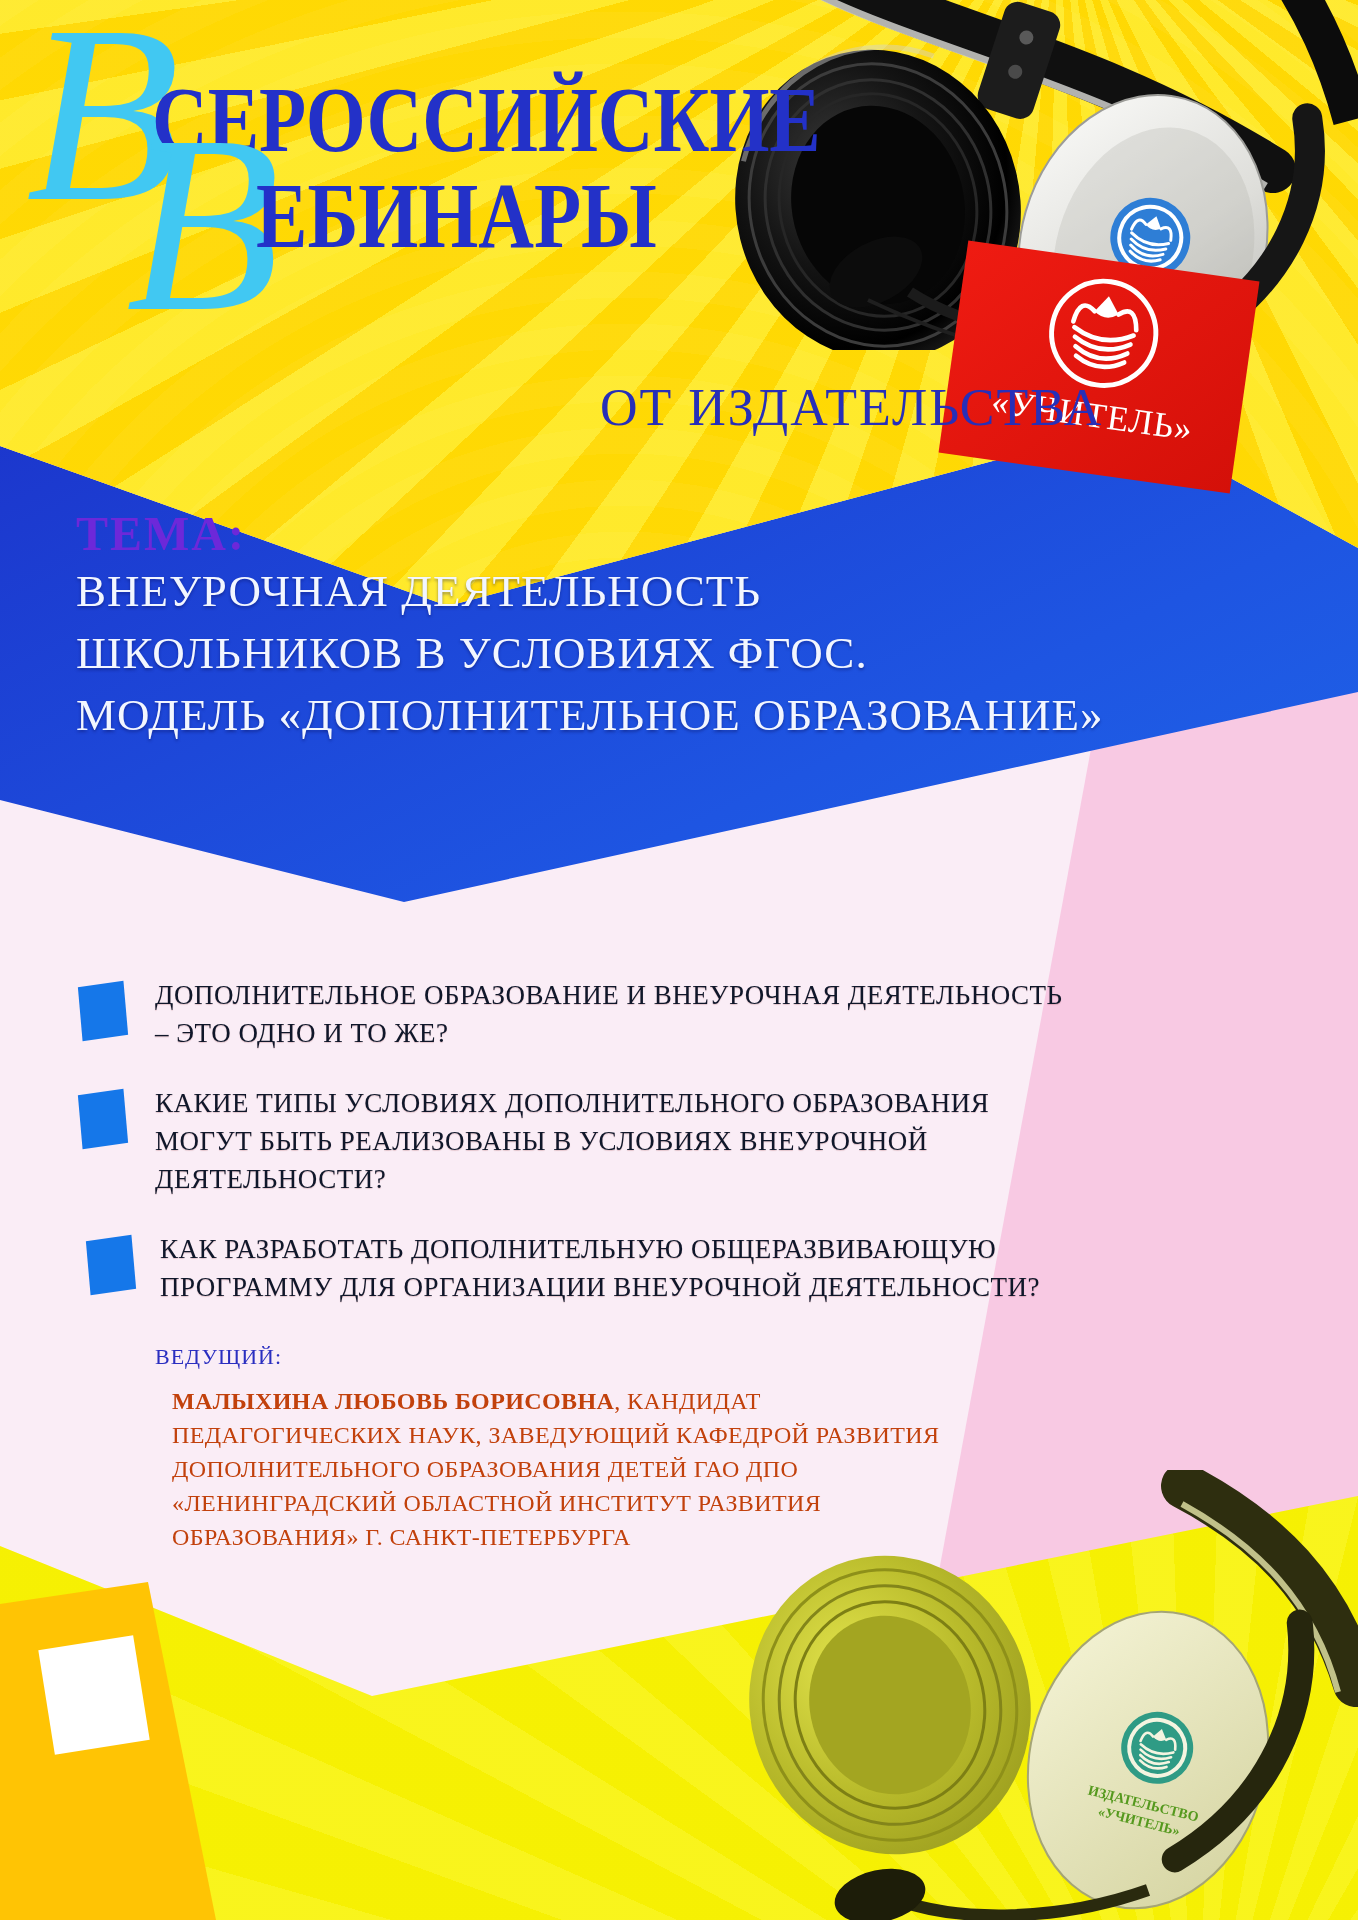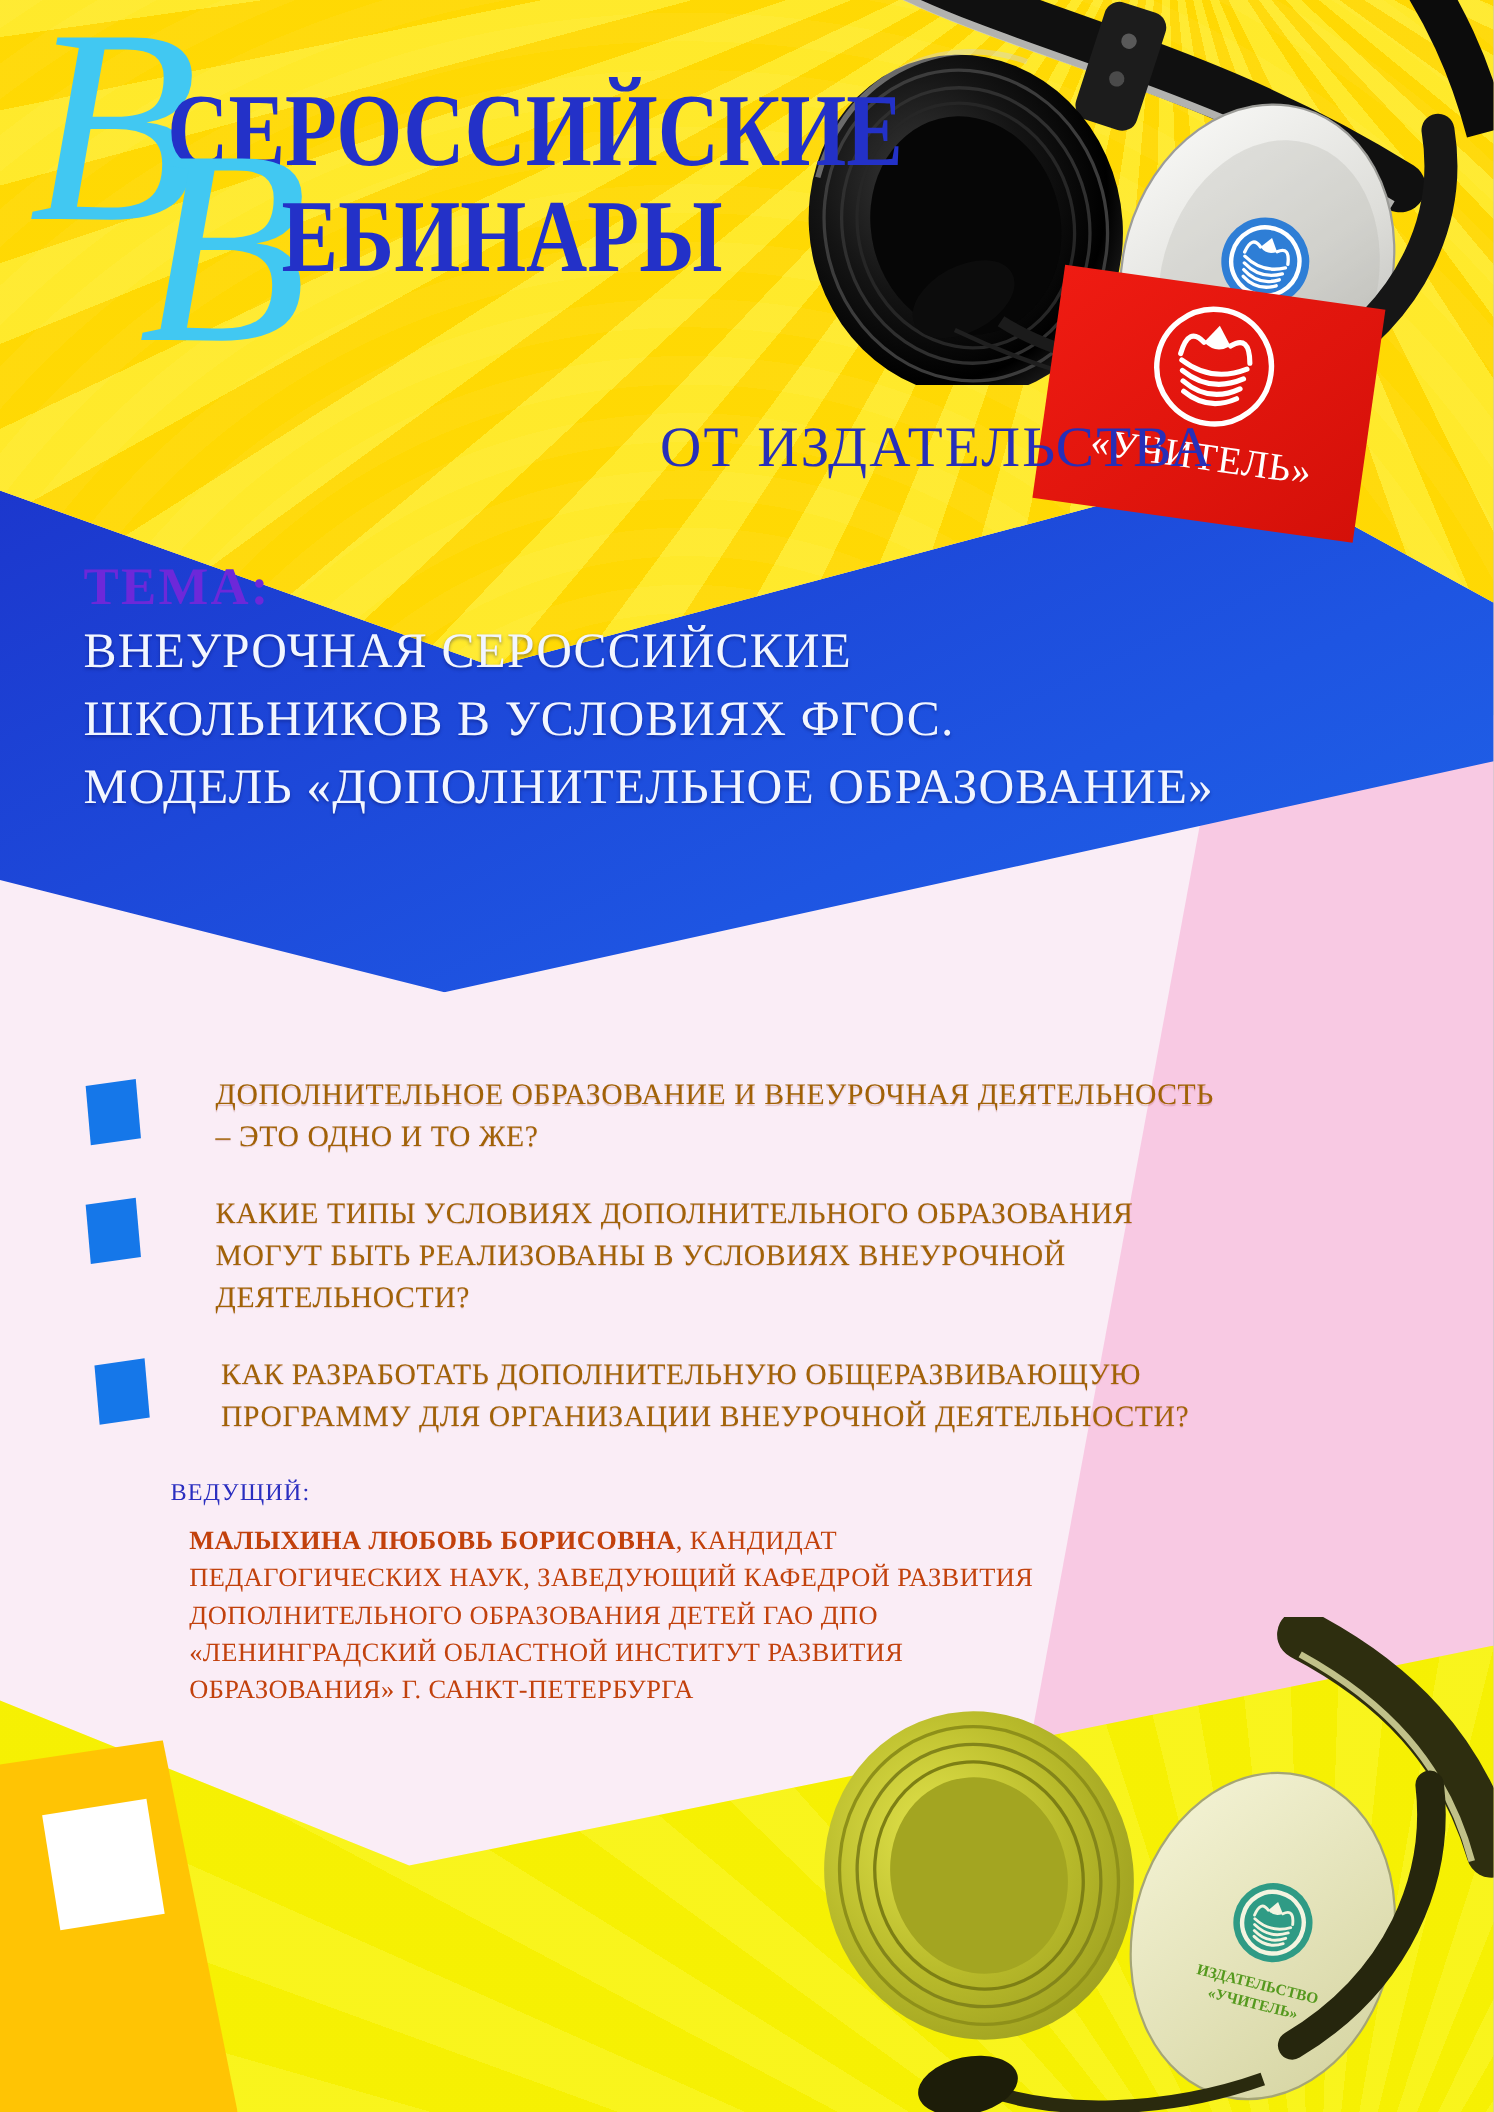--- a/index.html
+++ b/index.html
@@ -43,22 +43,22 @@
   .v1{left:26px;top:-12px;font-size:252px;}
   .v2{left:126px;top:98px;font-size:252px;}
   .brand-word{color:#2331C8;font-weight:700;font-size:94px;line-height:1;
     transform:scaleX(.82);transform-origin:left top;white-space:nowrap;}
   .w1{left:152px;top:72px;}
   .w2{left:256px;top:168px;}
   .from-pub{left:600px;top:378px;color:#272FB8;font-size:52px;letter-spacing:2px;white-space:nowrap;}
   .topic-label{left:76px;top:506px;color:#6d28d9;font-size:48px;letter-spacing:2px;font-weight:bold;}
   .topic-lines{left:76px;top:560px;color:#F2F6FF;font-size:45px;line-height:62px;
     letter-spacing:1px;text-shadow:0 2px 3px rgba(8,16,90,.45);white-space:nowrap;}
-  .question{color:#a16207;font-size:27px;line-height:38px;letter-spacing:.5px;
-    text-shadow:0 1px 1px rgba(120,0,0,.18);white-space:nowrap;margin-left:41px;}
+  .question{color:#0f172a;font-size:27px;line-height:38px;letter-spacing:.5px;
+    text-shadow:0 1px 1px rgba(120,0,0,.18);white-space:nowrap;}
   .q1{left:155px;top:976px;}
   .q2{left:155px;top:1084px;}
   .q3{left:160px;top:1230px;}
   .bullet{position:absolute;z-index:10;width:46px;height:54px;background:#1577E9;
     transform:rotate(-8deg) skewX(-3deg);}
   .b1{left:80px;top:984px;}
   .b2{left:80px;top:1092px;}
   .b3{left:88px;top:1238px;}
   .presenter-label{left:155px;top:1344px;color:#2A2EC0;font-size:22px;letter-spacing:1px;}
   .presenter-block{left:172px;top:1384px;color:#c2410c;font-size:24px;line-height:34px;
@@ -190,21 +190,21 @@
 
   <div class="abs big-v v1">В</div>
   <div class="abs brand-word w1">СЕРОССИЙСКИЕ</div>
   <div class="abs big-v v2">В</div>
   <div class="abs brand-word w2">ЕБИНАРЫ</div>
 
   <div class="abs from-pub">ОТ ИЗДАТЕЛЬСТВА</div>
 
   <div class="abs topic-label">ТЕМА:</div>
   <div class="abs topic-lines">
-    <div>ВНЕУРОЧНАЯ СЕРОССИЙСКИЕ</div>
+    <div>ВНЕУРОЧНАЯ ДЕЯТЕЛЬНОСТЬ</div>
     <div>ШКОЛЬНИКОВ В УСЛОВИЯХ ФГОС.</div>
     <div>МОДЕЛЬ «ДОПОЛНИТЕЛЬНОЕ ОБРАЗОВАНИЕ»</div>
   </div>
 
   <div class="bullet b1"></div>
   <div class="bullet b2"></div>
   <div class="bullet b3"></div>
 
   <div class="abs question q1">
     <div>ДОПОЛНИТЕЛЬНОЕ ОБРАЗОВАНИЕ И ВНЕУРОЧНАЯ ДЕЯТЕЛЬНОСТЬ</div>

